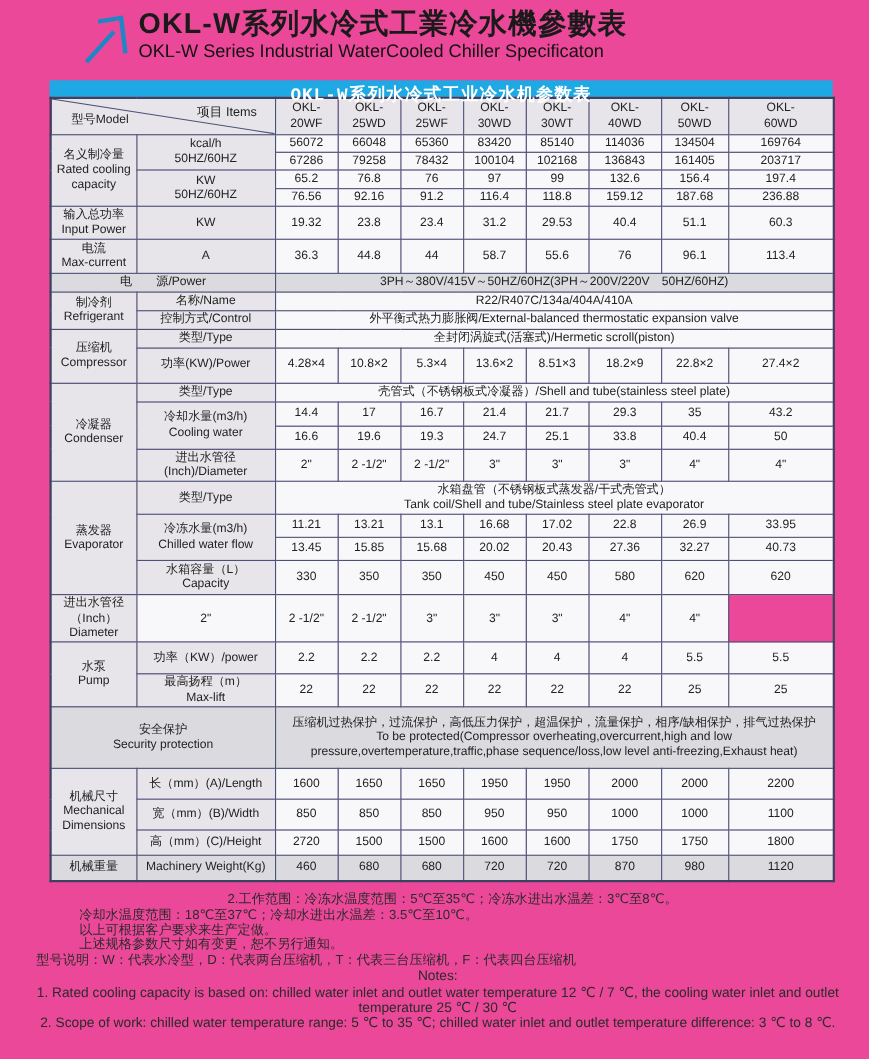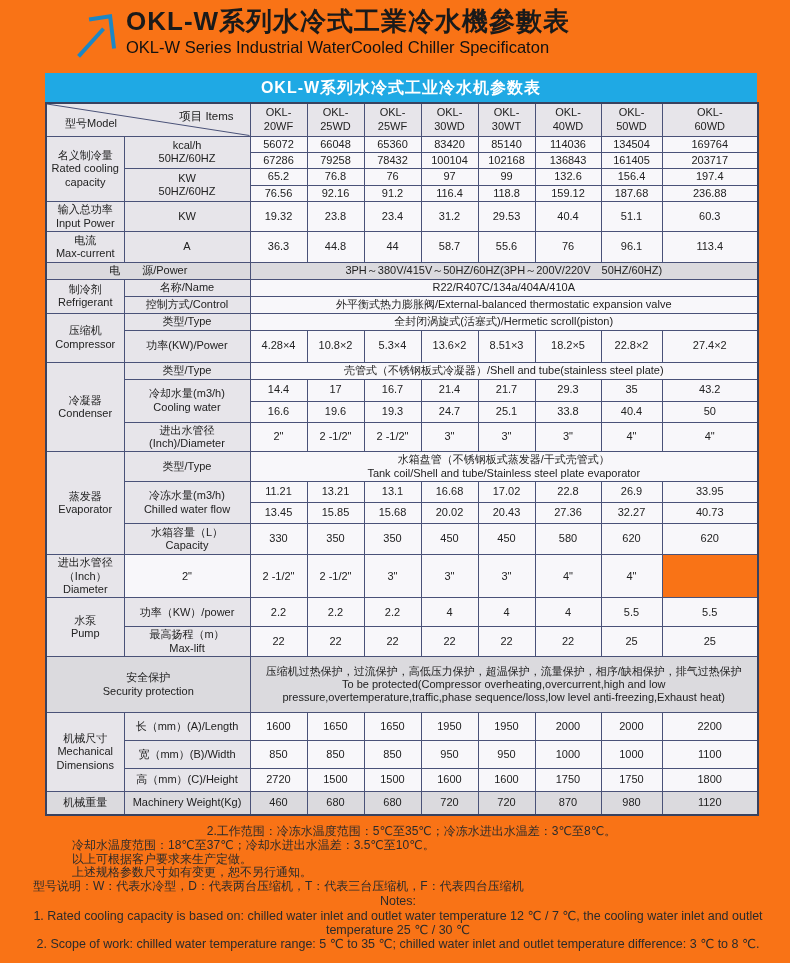--- a/index.html
+++ b/index.html
@@ -1,29 +1,29 @@
 <!DOCTYPE html>
 <html><head>
 <meta charset="utf-8">
 <style>
   * { margin:0; padding:0; box-sizing:border-box; }
   body { background:#ffffff; font-family:"Liberation Sans","DejaVu Sans",sans-serif; color:#222; }
-  .page { position:relative; width:790px; height:963px; background:#f97316; overflow:hidden; }
+  .page { position:relative; width:790px; height:963px; background:#ec4899; overflow:hidden; }
 
   
   .hdr { display:flex; align-items:flex-start; margin:6px 0 0 72px; }
   .logo { width:46px; height:52px; margin-top:4px; }
   .titles { margin-left:8px; }
   .title-zh { font-size:26px; font-weight:bold; color:#1a1a1a; letter-spacing:1px; line-height:30px; }
   .title-en { font-size:16.5px; font-weight:normal; color:#111; line-height:22px; }
 
   
-  .banner { width:712px; margin:11px 0 0 45px; height:29px; background:#1fa9e4;
+  .banner { width:712px; margin:11px 0 0 45px; height:15px; background:#1fa9e4;
             color:#ffffff; font-size:16px; font-weight:bold; text-align:center; line-height:29px;
-            letter-spacing:1px; }
+            letter-spacing:1px;font-family:Liberation Mono, monospace; }
 
   
   table.spec { width:712px; margin-left:45px; border-collapse:collapse; table-layout:fixed;
                border:2px solid #39425f; }
   table.spec td, table.spec th { border:1px solid #4a5278; font-size:11px; text-align:center;
                vertical-align:middle; padding:1px 2px; color:#222; font-weight:normal; line-height:1.22; }
   td.cat, td.item, th { background:#e7e5ea; }
   td.val, td.spanval { background:#f8f7fa; }
   tr.grayrow td { background:#dbdade; }
   td.lefttext { text-align:left; padding-left:5px; }
@@ -230,21 +230,21 @@
       <td class="item">类型/Type</td>
       <td colspan="8" class="spanval">全封闭涡旋式(活塞式)/Hermetic scroll(piston)</td>
     </tr>
     <tr class="h32">
       <td class="item">功率(KW)/Power</td>
     <td class="val">4.28×4</td>
           <td class="val">10.8×2</td>
           <td class="val">5.3×4</td>
           <td class="val">13.6×2</td>
           <td class="val">8.51×3</td>
-          <td class="val">18.2×5</td>
+          <td class="val">18.2×9</td>
           <td class="val">22.8×2</td>
           <td class="val">27.4×2</td>
         </tr>
 
     <tr class="h17">
       <td rowspan="4" class="cat">
         <div>冷凝器</div>
         <div>Condenser</div>
       </td>
       <td class="item">类型/Type</td>

